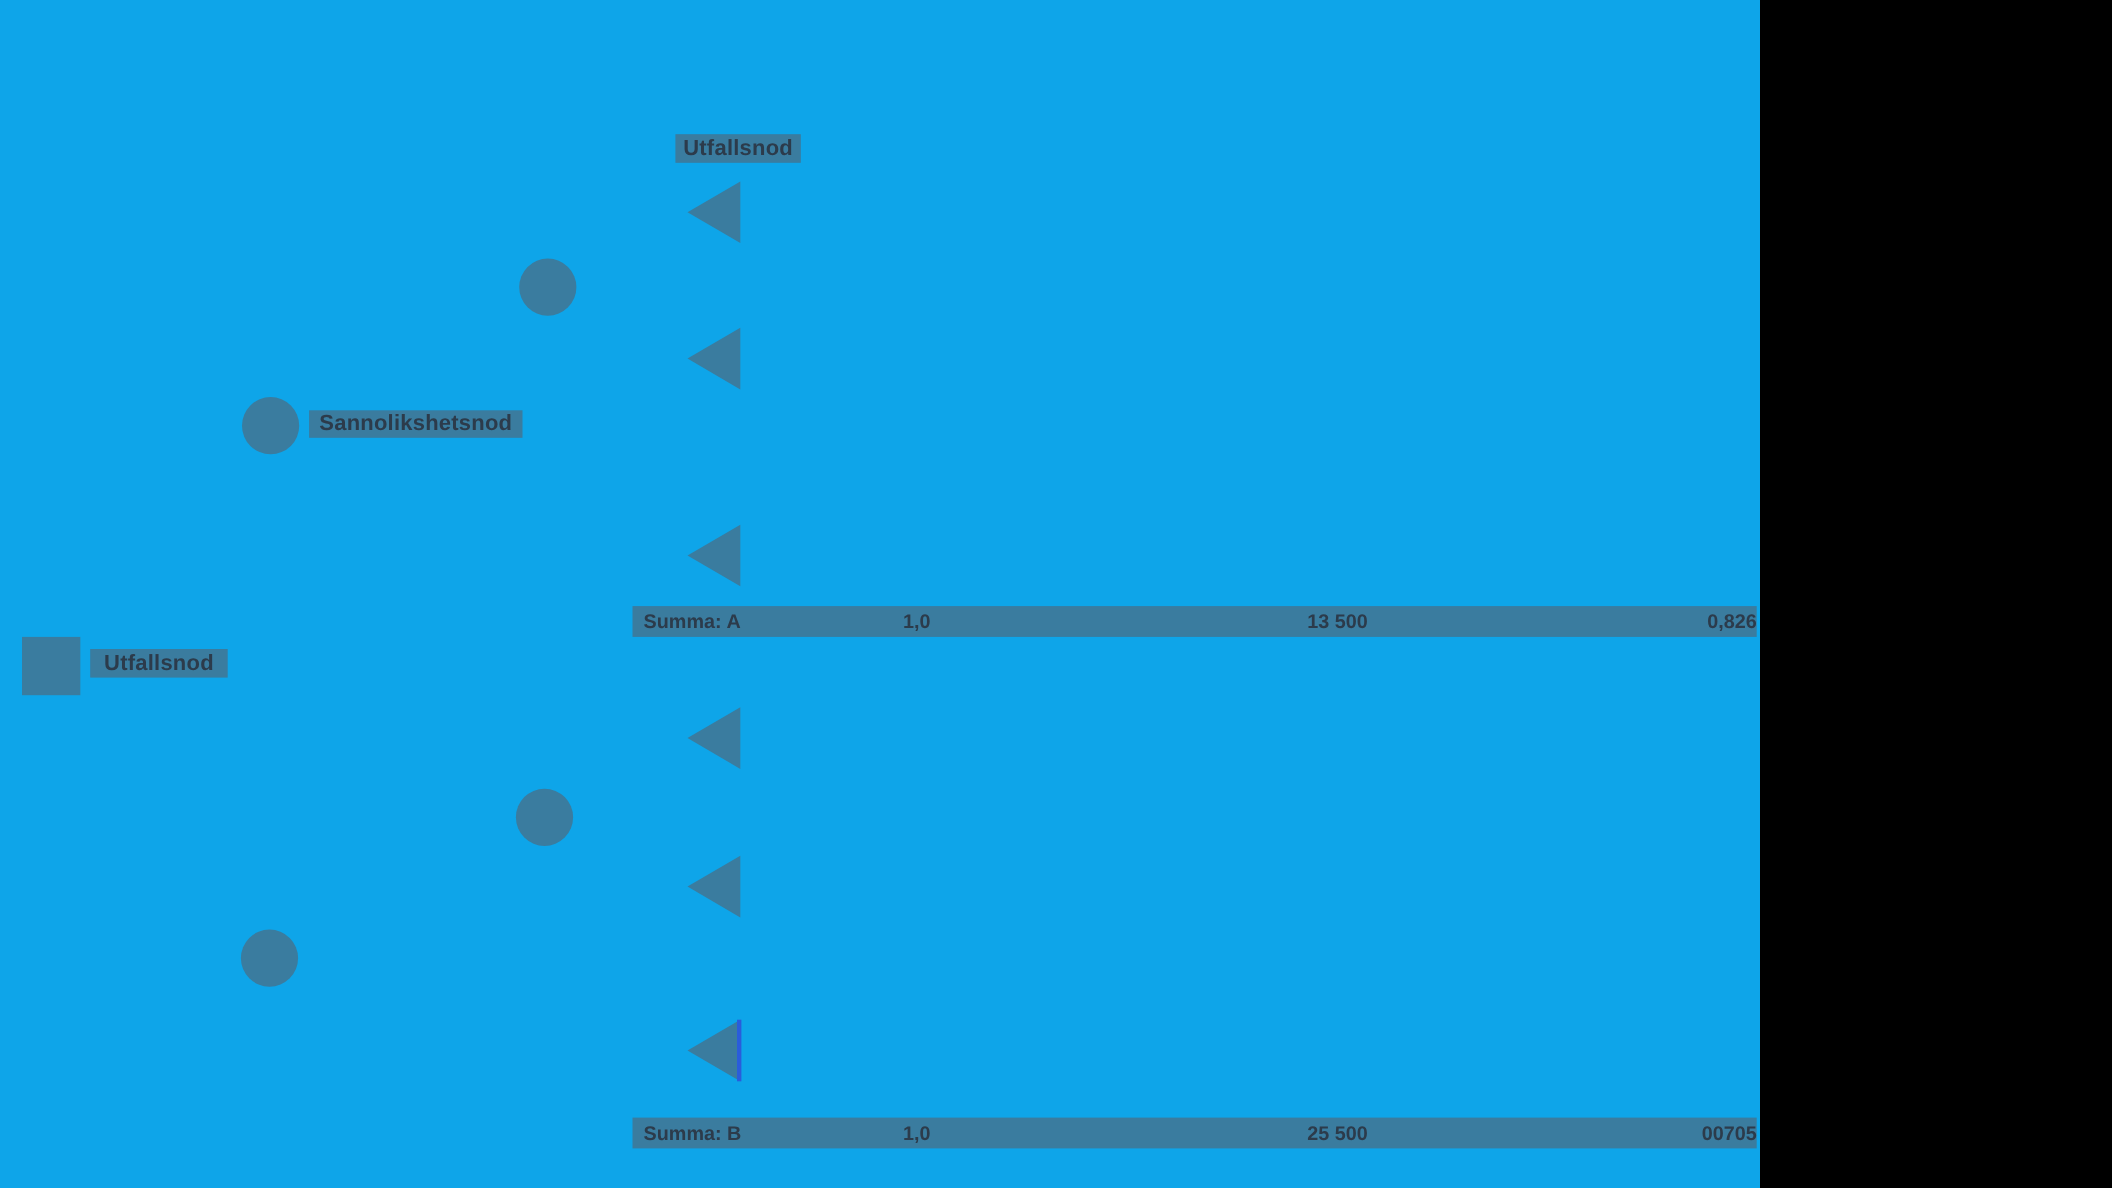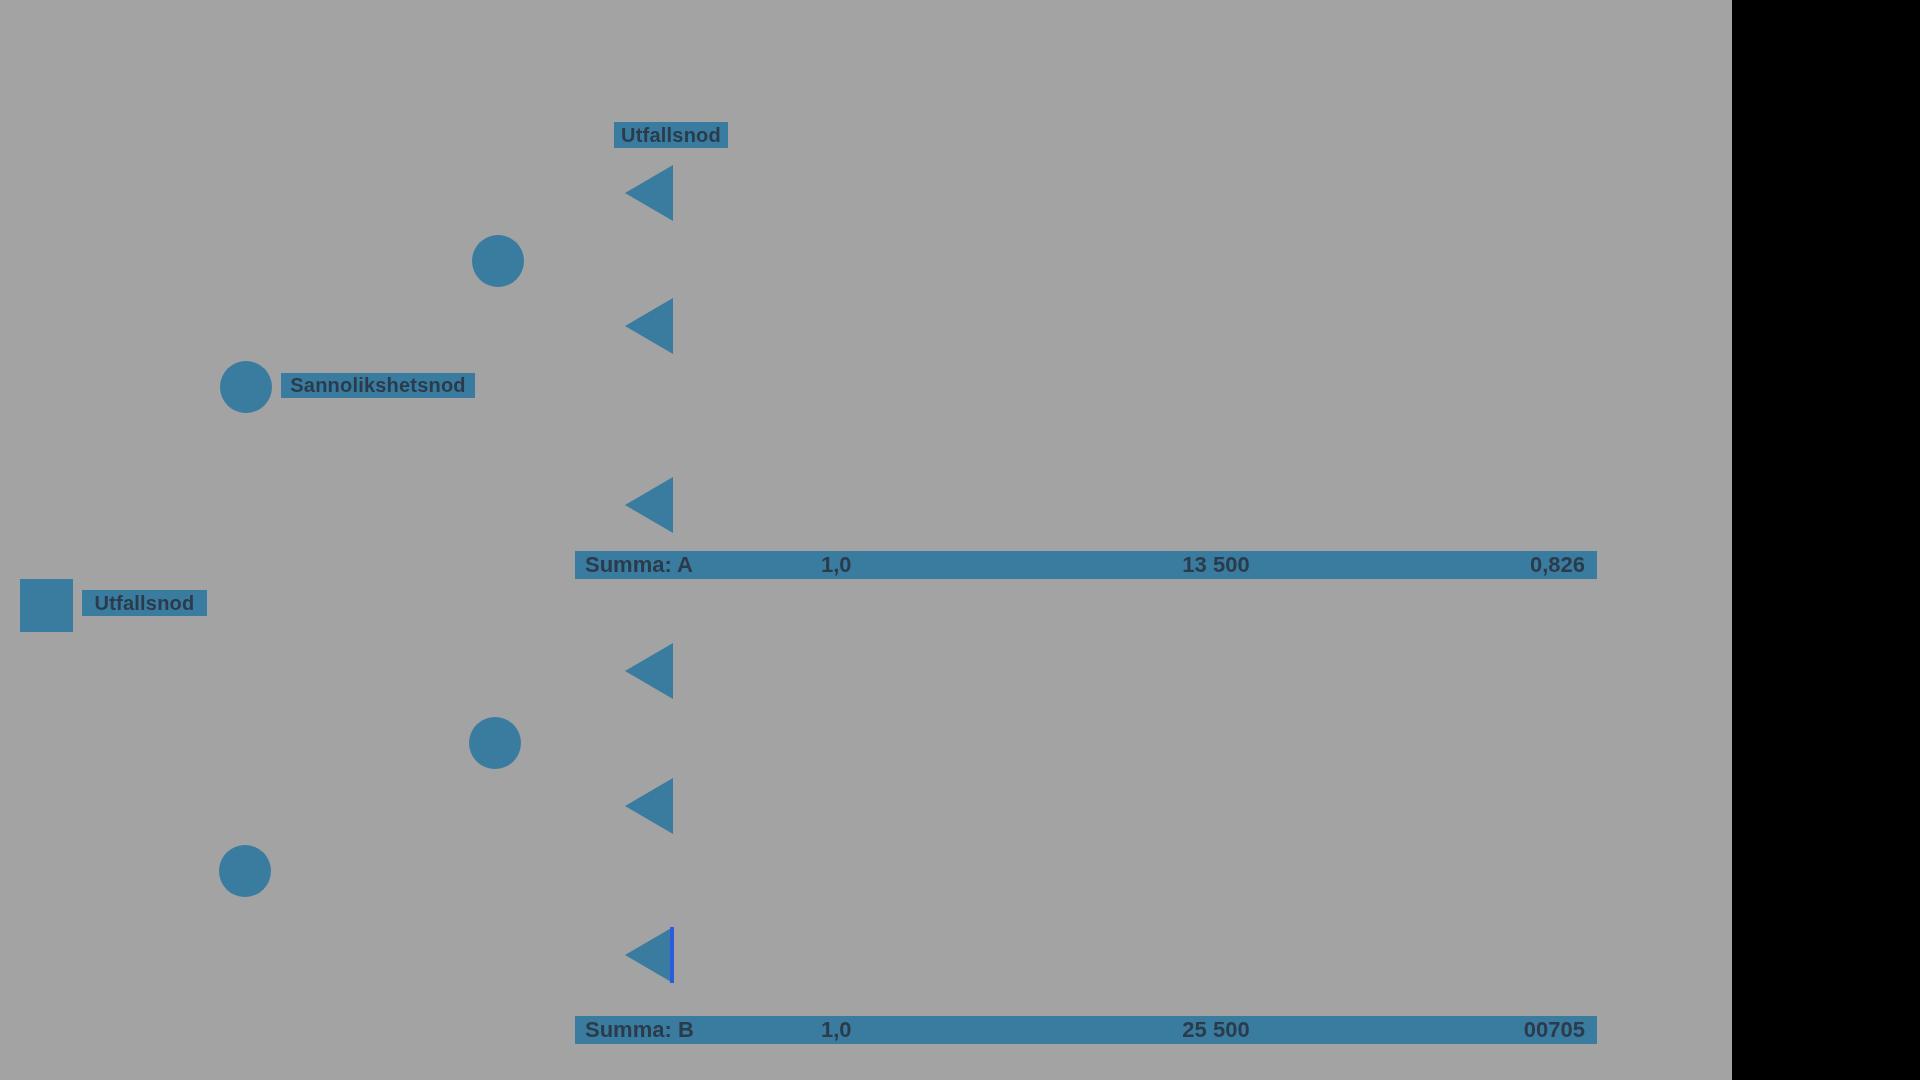--- a/index.html
+++ b/index.html
@@ -1,37 +1,37 @@
 <!DOCTYPE html>
 <html><head>
 <meta charset="utf-8">
 <style>
   html,body{margin:0;padding:0;background:#000;}
   #canvas{
-    position:relative;width:1732px;height:1080px;background:#a3a3a3;
+    position:relative;width:1600px;height:1080px;background:#0ea5e9;
     overflow:hidden;font-family:"Liberation Sans", sans-serif;
   }
   .node-label{
     position:absolute;display:flex;align-items:center;justify-content:center;
     background:#3A7C9F;color:#2C3B4B;font-weight:bold;font-size:20px;
     white-space:nowrap;letter-spacing:0.2px;
   }
   .circle{position:absolute;width:52px;height:52px;border-radius:50%;background:#3A7C9F;}
   .square{position:absolute;width:53px;height:53px;background:#3A7C9F;}
   .tri{position:absolute;width:0;height:0;border-top:28px solid transparent;
        border-bottom:28px solid transparent;border-right:48px solid #3A7C9F;}
   .hline{position:absolute;width:4px;height:56px;background:#2A5CDB;}
   .sumbar{
     position:absolute;left:575px;width:1022px;height:28px;background:#3A7C9F;
-    color:#2C3B4B;font-weight:bold;font-size:22px;line-height:28px;
+    color:#2C3B4B;font-weight:bold;font-size:18px;line-height:28px;
   }
   .sumbar .lbl{position:absolute;left:10px;top:0;}
   .sumbar .p{position:absolute;left:246px;top:0;width:100px;text-align:left;}
   .sumbar .val{position:absolute;left:566px;top:0;width:150px;text-align:center;}
-  .sumbar .util{position:absolute;right:12px;top:0;}
+  .sumbar .util{position:absolute;right:0;top:0;}
 </style>
 </head>
 <body>
 
 <div id="canvas">
 
   <div class="node-label" style="left:614px;top:122px;width:114px;height:26px;">Utfallsnod</div>
 
   <div class="node-label" style="left:281px;top:373px;width:194px;height:25px;text-align:center;">Sannolikshetsnod</div>
 

